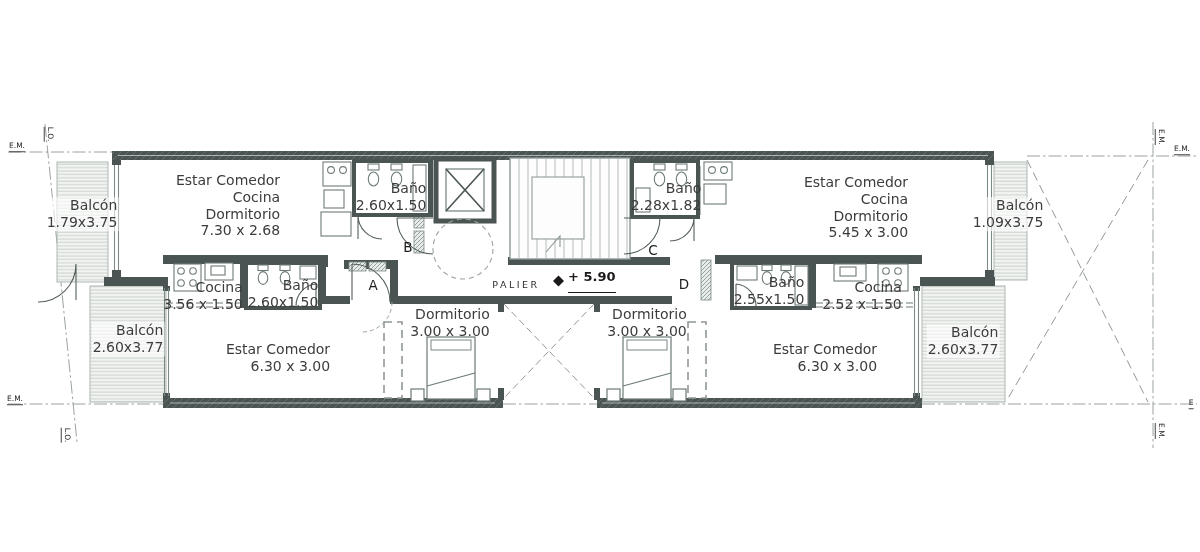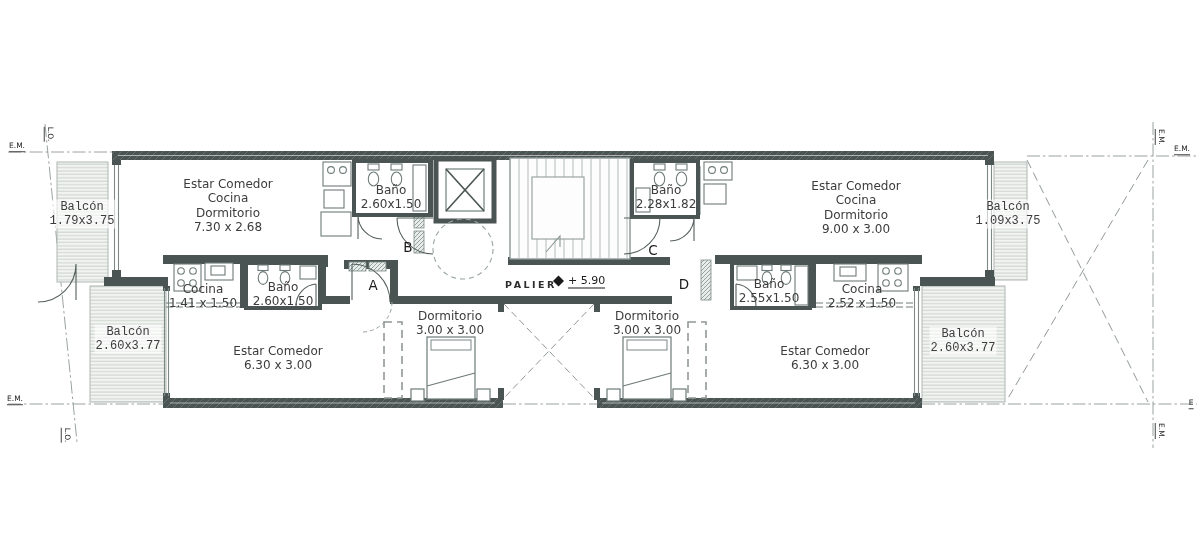--- a/index.html
+++ b/index.html
@@ -1,31 +1,31 @@
 <!DOCTYPE html>
 <html><head>
 <meta charset="utf-8">
 <style>
   html,body{margin:0;padding:0;background:#ffffff;}
   .plan{position:relative;width:1200px;height:552px;background:#ffffff;overflow:hidden;
         font-family:"DejaVu Sans",sans-serif;}
   .plan svg{position:absolute;left:0;top:0;}
-  .lbl{position:absolute;transform:translate(-50%,-50%);text-align:center;
-       font-size:12px;line-height:1.2;color:#3c3c3c;white-space:nowrap;}
+  .lbl{position:absolute;transform:translate(-50%,-50%);text-align:right;
+       font-size:14px;line-height:1.2;color:#3c3c3c;white-space:nowrap;}
   .lbl .ln{display:block;}
-  .onhatch .ln{background:rgba(255,255,255,0.62);padding:0 1px;font-family:Liberation Mono, monospace;}
+  .onhatch .ln{background:rgba(255,255,255,0.62);padding:0 1px;}
   .doortag{position:absolute;transform:translate(-50%,-50%);font-size:13.5px;
            color:#1c1c1c;line-height:1;}
   .edge{position:absolute;font-size:7.5px;color:#222;line-height:1;
         border-bottom:1px solid #444;padding-bottom:1px;transform:translate(-50%,-50%);}
   .edge.vert{transform:translate(-50%,-50%) rotate(90deg);}
   .palier{position:absolute;transform:translate(-50%,-50%);font-size:9.5px;
           letter-spacing:2.5px;color:#2e2e2e;}
-  .level{position:absolute;transform:translate(0,-50%);font-size:11px;font-weight:normal;
-         color:#1a1a1a;border-bottom:1.5px solid #1a1a1a;padding-bottom:1px;}
+  .level{position:absolute;transform:translate(0,-50%);font-size:13px;font-weight:bold;
+         color:#1a1a1a;border-bottom:1.5px solid #1a1a1a;padding-bottom:8px;}
 </style>
 </head>
 <body>
 
 <div class="plan">
 
 <svg width="1200" height="552" viewBox="0 0 1200 552">
   <defs>
     <pattern id="hatchH" width="6" height="3.4" patternUnits="userSpaceOnUse">
       <rect width="6" height="3.4" fill="#f2f4f1"></rect>
@@ -278,33 +278,33 @@
   <span class="ln">2.60x1.50</span>
 </div>
 <div class="lbl" style="left:666px;top:197px;">
   <span class="ln">Baño</span>
   <span class="ln">2.28x1.82</span>
 </div>
 <div class="lbl" style="left:856px;top:208px;">
   <span class="ln">Estar Comedor</span>
   <span class="ln">Cocina</span>
   <span class="ln">Dormitorio</span>
-  <span class="ln">9.00 x 3.00</span>
+  <span class="ln">5.45 x 3.00</span>
 </div>
 <div class="lbl onhatch" style="left:82px;top:214px;">
   <span class="ln">Balcón</span>
   <span class="ln">1.79x3.75</span>
 </div>
 <div class="lbl onhatch" style="left:1008px;top:214px;">
   <span class="ln">Balcón</span>
   <span class="ln">1.09x3.75</span>
 </div>
 <div class="lbl" style="left:203px;top:296px;">
   <span class="ln">Cocina</span>
-  <span class="ln">1.41 x 1.50</span>
+  <span class="ln">3.56 x 1.50</span>
 </div>
 <div class="lbl" style="left:283px;top:294px;">
   <span class="ln">Baño</span>
   <span class="ln">2.60x1.50</span>
 </div>
 <div class="lbl" style="left:769px;top:291px;">
   <span class="ln">Baño</span>
   <span class="ln">2.55x1.50</span>
 </div>
 <div class="lbl" style="left:862px;top:296px;">
@@ -329,21 +329,21 @@
 </div>
 <div class="lbl onhatch" style="left:128px;top:339px;">
   <span class="ln">Balcón</span>
   <span class="ln">2.60x3.77</span>
 </div>
 <div class="lbl onhatch" style="left:963px;top:341px;">
   <span class="ln">Balcón</span>
   <span class="ln">2.60x3.77</span>
 </div>
 
-<div class="palier" style="left:531px;top:284px;font-weight:bold;">PALIER</div>
+<div class="palier" style="left:516px;top:284px;">PALIER</div>
 <div class="level" style="left:568px;top:281px;">+ 5.90</div>
 
 <div class="doortag" style="left:373px;top:286px;">A</div>
 <div class="doortag" style="left:408px;top:248px;">B</div>
 <div class="doortag" style="left:653px;top:251px;">C</div>
 <div class="doortag" style="left:684px;top:285px;">D</div>
 
 <div class="edge" style="left:17px;top:147px;">E.M.</div>
 <div class="edge vert" style="left:49px;top:134px;">L.O.</div>
 <div class="edge vert" style="left:1160px;top:137px;">E.M.</div>

